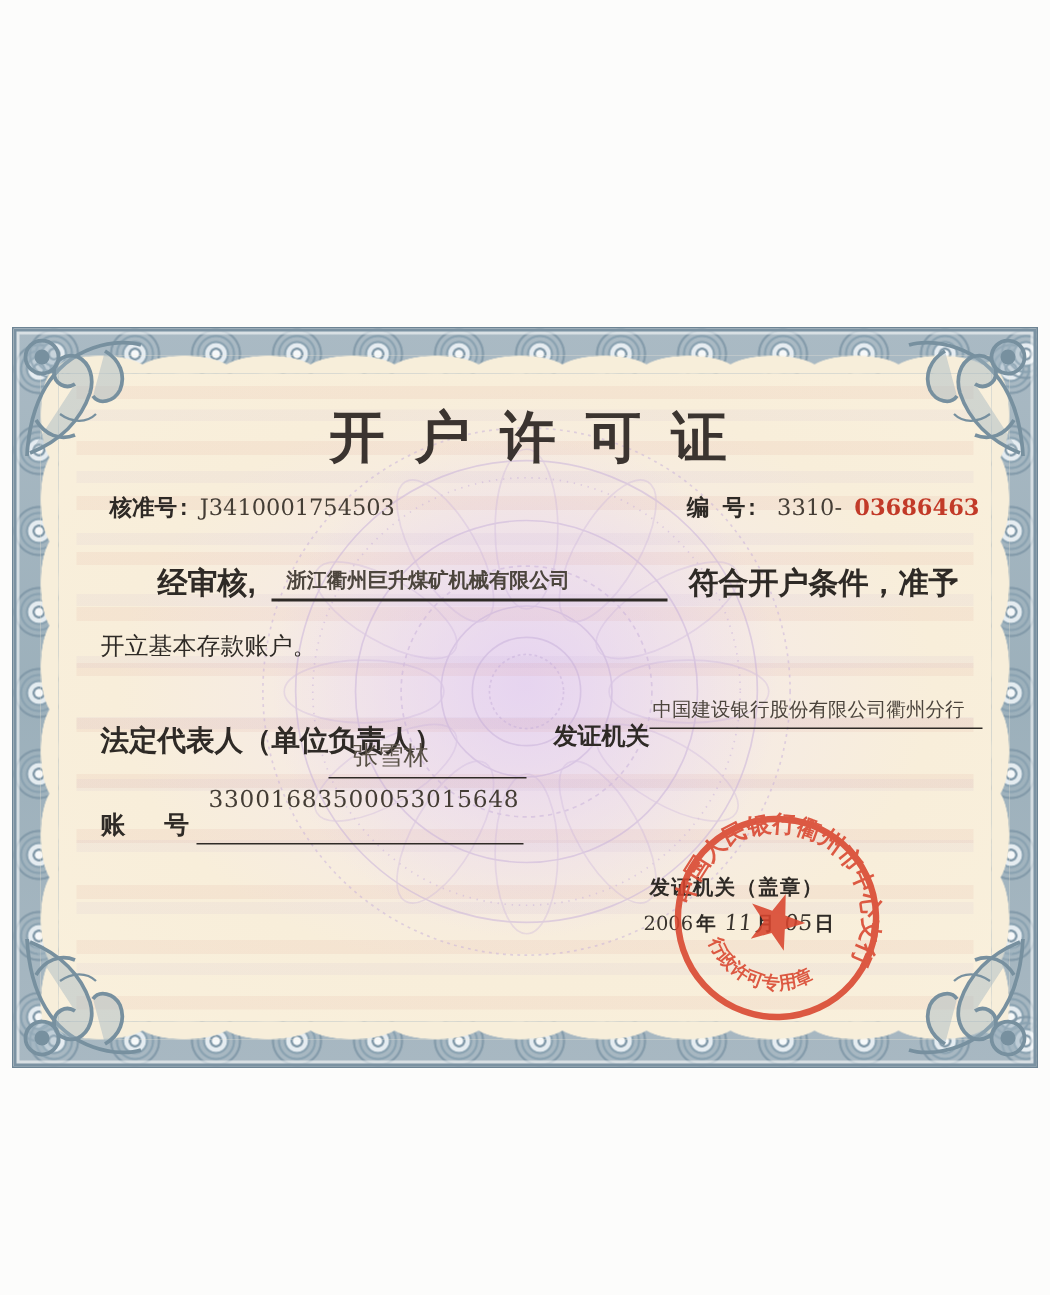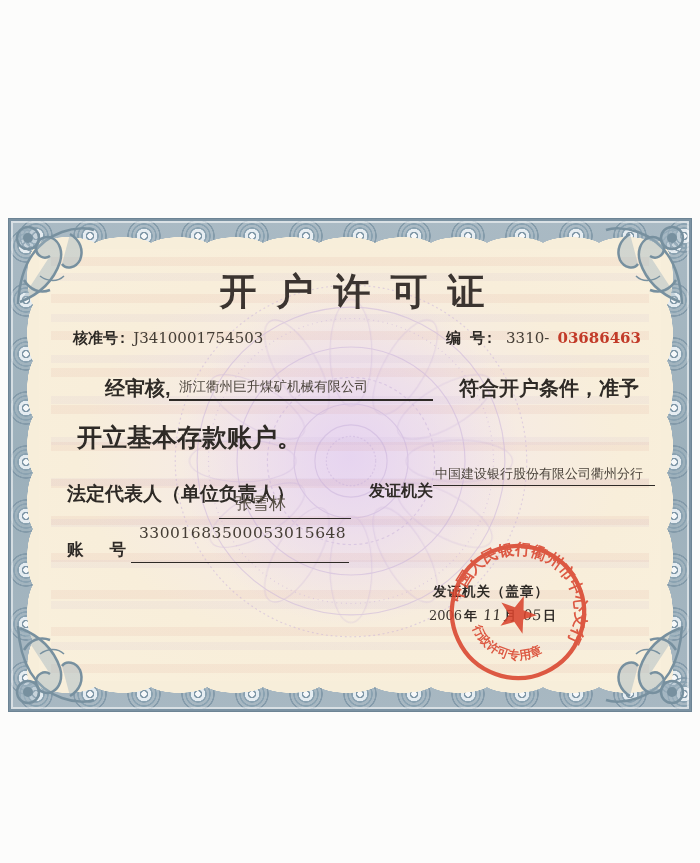--- a/index.html
+++ b/index.html
@@ -55,31 +55,31 @@
   
   .txt{position:absolute;z-index:4;color:#2e2a26;}
   .title{
     left:0;right:0;top:48px;text-align:center;
     font-family:"DejaVu Serif", serif;font-weight:bold;
     font-size:37px;letter-spacing:20px;padding-left:24px;color:#3b3430;
   }
   .lbl{font-weight:bold;color:#2e2a26;font-family:Liberation Mono, monospace;}
   .ser{font-family:"DejaVu Serif", serif;color:#443d35;}
   .row-approval{top:110px;left:64px;font-size:15px;}
-  .row-serial{top:110px;right:50px;font-size:15px;}
+  .row-serial{top:110px;right:38px;font-size:15px;}
   .red{color:#c23a28;font-weight:bold;}
   .body-label{left:96px;top:156px;font-size:20px;font-weight:bold;}
   .company-line{
-    left:160px;top:150px;width:264px;height:32px;
+    left:172px;top:150px;width:264px;height:32px;
     border-bottom:2px solid #2e2a26;display:flex;align-items:flex-end;
     font-family:"DejaVu Serif", serif;font-size:13.5px;color:#4c453d;
-    padding:0 0 3px 10px;box-sizing:border-box;
+    padding:0 0 3px 10px;box-sizing:border-box;font-weight:bold;
   }
   .body-suffix{left:450px;top:156px;font-size:20px;font-weight:bold;}
-  .body-line2{left:68px;top:202px;font-size:25px;font-weight:bold;}
+  .body-line2{left:58px;top:202px;font-size:16px;font-weight:normal;}
   .rep-label{left:58px;top:262px;font-size:19px;font-weight:bold;}
   .rep-name{
     left:210px;top:266px;width:132px;height:34px;
     border-bottom:1.5px solid #2e2a26;display:flex;align-items:flex-end;
     font-family:Liberation Mono, monospace;font-size:17px;color:#5a5248;
     padding:0 0 3px 16px;box-sizing:border-box;
   }
   .bank-label{left:360px;top:262px;font-size:16px;font-weight:bold;}
   .bank-value{
     left:424px;top:246px;width:222px;

